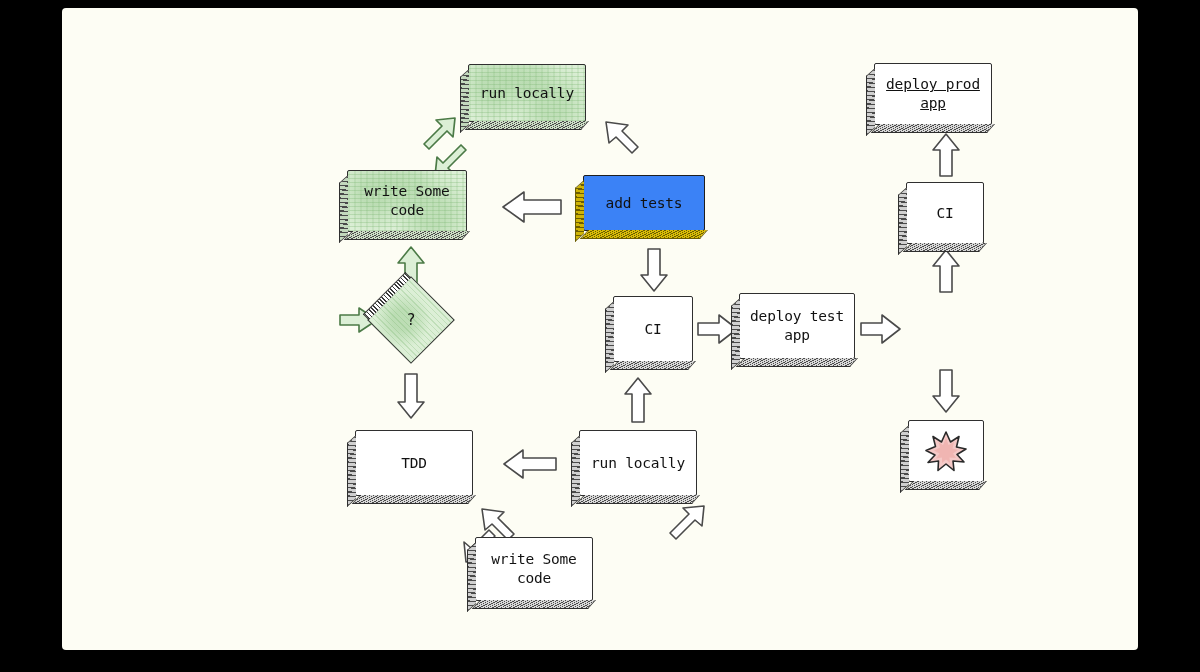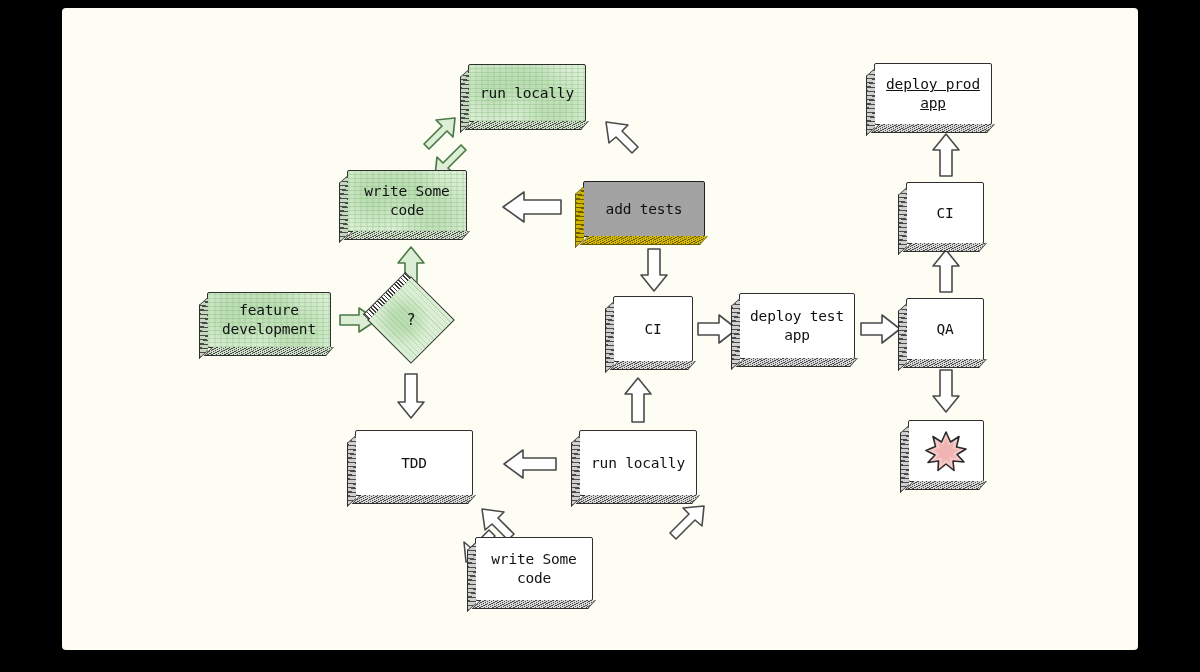--- a/index.html
+++ b/index.html
@@ -114,23 +114,22 @@
   }
   .node.green::after {
     background:
       repeating-linear-gradient(45deg,
         #4a4a4a 0px, #4a4a4a 1px,
         #c3d8bd 1px, #c3d8bd 3px);
   }
 
   
   .node.yellow {
-    background-color: #a3a3a3;
+    background-color: #3b82f6;
     border-color: #1f1f1f;
-    margin-top: 6px;
   }
   .node.yellow::before {
     background:
       repeating-linear-gradient(135deg,
         #6b5c00 0px, #6b5c00 1px,
         #d9bd07 1px, #d9bd07 3px);
     border-color: #6b5c00;
   }
   .node.yellow::after {
     background:
@@ -214,49 +213,40 @@
       <span class="label">run locally</span>
     </div>
 
     <div class="node green" style="left:285px; top:162px; width:120px; height:62px;">
       <span class="label">
         <span>write Some</span><br>
         <span>code</span>
       </span>
     </div>
 
-    <div class="node green" style="left:145px; top:284px; width:124px; height:56px;">
-      <span class="label">
-        <span>feature</span><br>
-        <span>development</span>
-      </span>
-    </div>
 
     <div class="diamond" style="left:318px; top:281px;">
       <span class="dlabel">?</span>
     </div>
 
     <div class="node yellow" style="left:521px; top:167px; width:122px; height:56px;">
       <span class="label">add tests</span>
     </div>
 
     <div class="node" style="left:551px; top:288px; width:80px; height:66px;">
       <span class="label">CI</span>
     </div>
 
     <div class="node" style="left:677px; top:285px; width:116px; height:66px;">
       <span class="label">
         <span>deploy test</span><br>
         <span>app</span>
       </span>
     </div>
 
-    <div class="node" style="left:844px; top:290px; width:78px; height:62px;">
-      <span class="label">QA</span>
-    </div>
 
     <div class="node" style="left:844px; top:174px; width:78px; height:62px;">
       <span class="label">CI</span>
     </div>
 
     <div class="node" style="left:812px; top:55px; width:118px; height:62px;text-decoration:underline;">
       <span class="label">
         <span>deploy prod</span><br>
         <span>app</span>
       </span>

